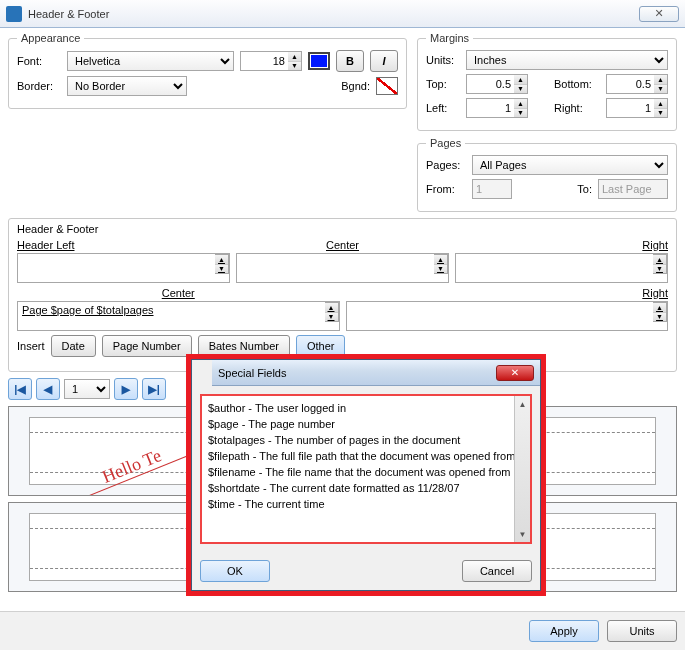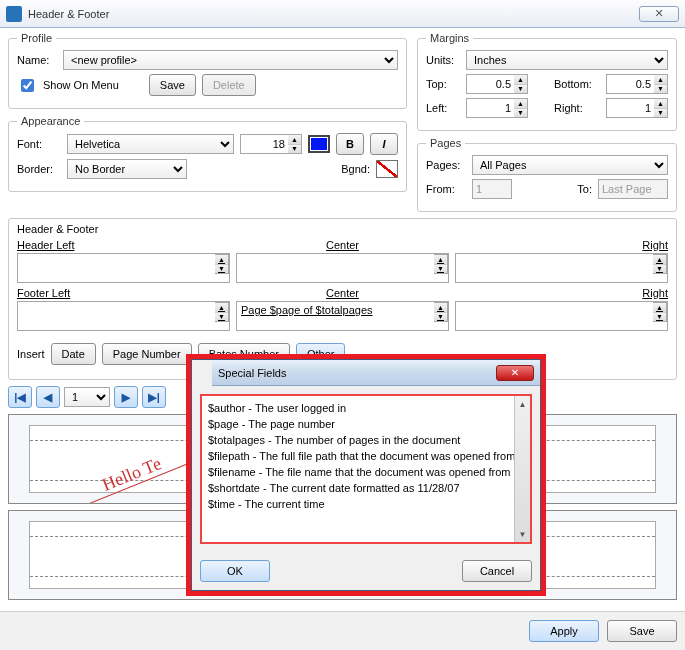--- a/index.html
+++ b/index.html
@@ -63,34 +63,20 @@
 
 <div class="titlebar">
   <div class="icon"></div>
   <span>Header &amp; Footer</span>
   <div class="close">✕</div>
 </div>
 
 <div class="content">
   <div class="two-col">
     <div class="col">
-      <fieldset>
-        <legend>Profile</legend>
-        <div class="row">
-          <span class="label" style="width:40px">Name:</span>
-          <select class="grow"><option>&lt;new profile&gt;</option></select>
-        </div>
-        <div class="row">
-          <input type="checkbox" class="chk" checked="" style="">
-          <span>Show On Menu</span>
-          <div style="width:18px"></div>
-          <button class="btn">Save</button>
-          <button class="btn" disabled="">Delete</button>
-        </div>
-      </fieldset>
 
       <fieldset>
         <legend>Appearance</legend>
         <div class="row">
           <span class="label" style="width:44px">Font:</span>
           <select class="grow"><option>Helvetica</option></select>
           <div class="numfield">
             <input type="text" value="18" style="">
             <div class="spinbtns">
                 <div>▲</div>
@@ -204,51 +190,41 @@
             <div class="txt"></div>
             <div class="spinbtns">
               <div>▲</div>
               <div>▼</div>
             </div>
           </div>
         </div>
     </div>
     <div class="hf-row" style="margin-top:4px">
       <div class="hf-cell">
-          <div class="lbl">Footer Left</div>
-        <div class="ta-wrap">
-            <div class="txt"></div>
-            <div class="spinbtns">
-              <div>▲</div>
-              <div>▼</div>
-            </div>
-          </div>
-        </div>
-      <div class="hf-cell">
           <div class="lbl" style="text-align:center">Center</div>
         <div class="ta-wrap">
             <div class="txt">Page $page of $totalpages</div>
             <div class="spinbtns">
               <div>▲</div>
               <div>▼</div>
             </div>
           </div>
         </div>
       <div class="hf-cell">
           <div class="lbl right">Right</div>
         <div class="ta-wrap">
             <div class="txt"></div>
             <div class="spinbtns">
               <div>▲</div>
               <div>▼</div>
             </div>
           </div>
         </div>
     </div>
-    <div class="row" style="margin-top:12px">
+    <div class="row" style="margin-top:4px">
       <span class="label">Insert</span>
       <button class="btn">Date</button>
       <button class="btn">Page Number</button>
       <button class="btn">Bates Number</button>
       <button class="btn primary">Other</button>
     </div>
   </div>
 
   <div class="nav">
     <div class="navbtn">|◀</div>
@@ -271,21 +247,21 @@
       <div class="guide" style="top:14px"></div>
       <div class="guide" style="top:54px"></div>
     </div>
   </div>
 </div>
 
 <div class="bluetext">Page 1 of 10</div>
 
 <div class="footer">
   <button class="btn primary" style="width:70px">Apply</button>
-  <button class="btn" style="width:70px">Save</button>
+  <button class="btn" style="width:70px">Units</button>
 </div>
 
 <div class="modal-overlay">
   <div class="modal">
     <div class="modal-title">
       <span>Special Fields</span>
       <div class="mc">✕</div>
     </div>
     <div class="modal-body">
       <div class="fields-box">

